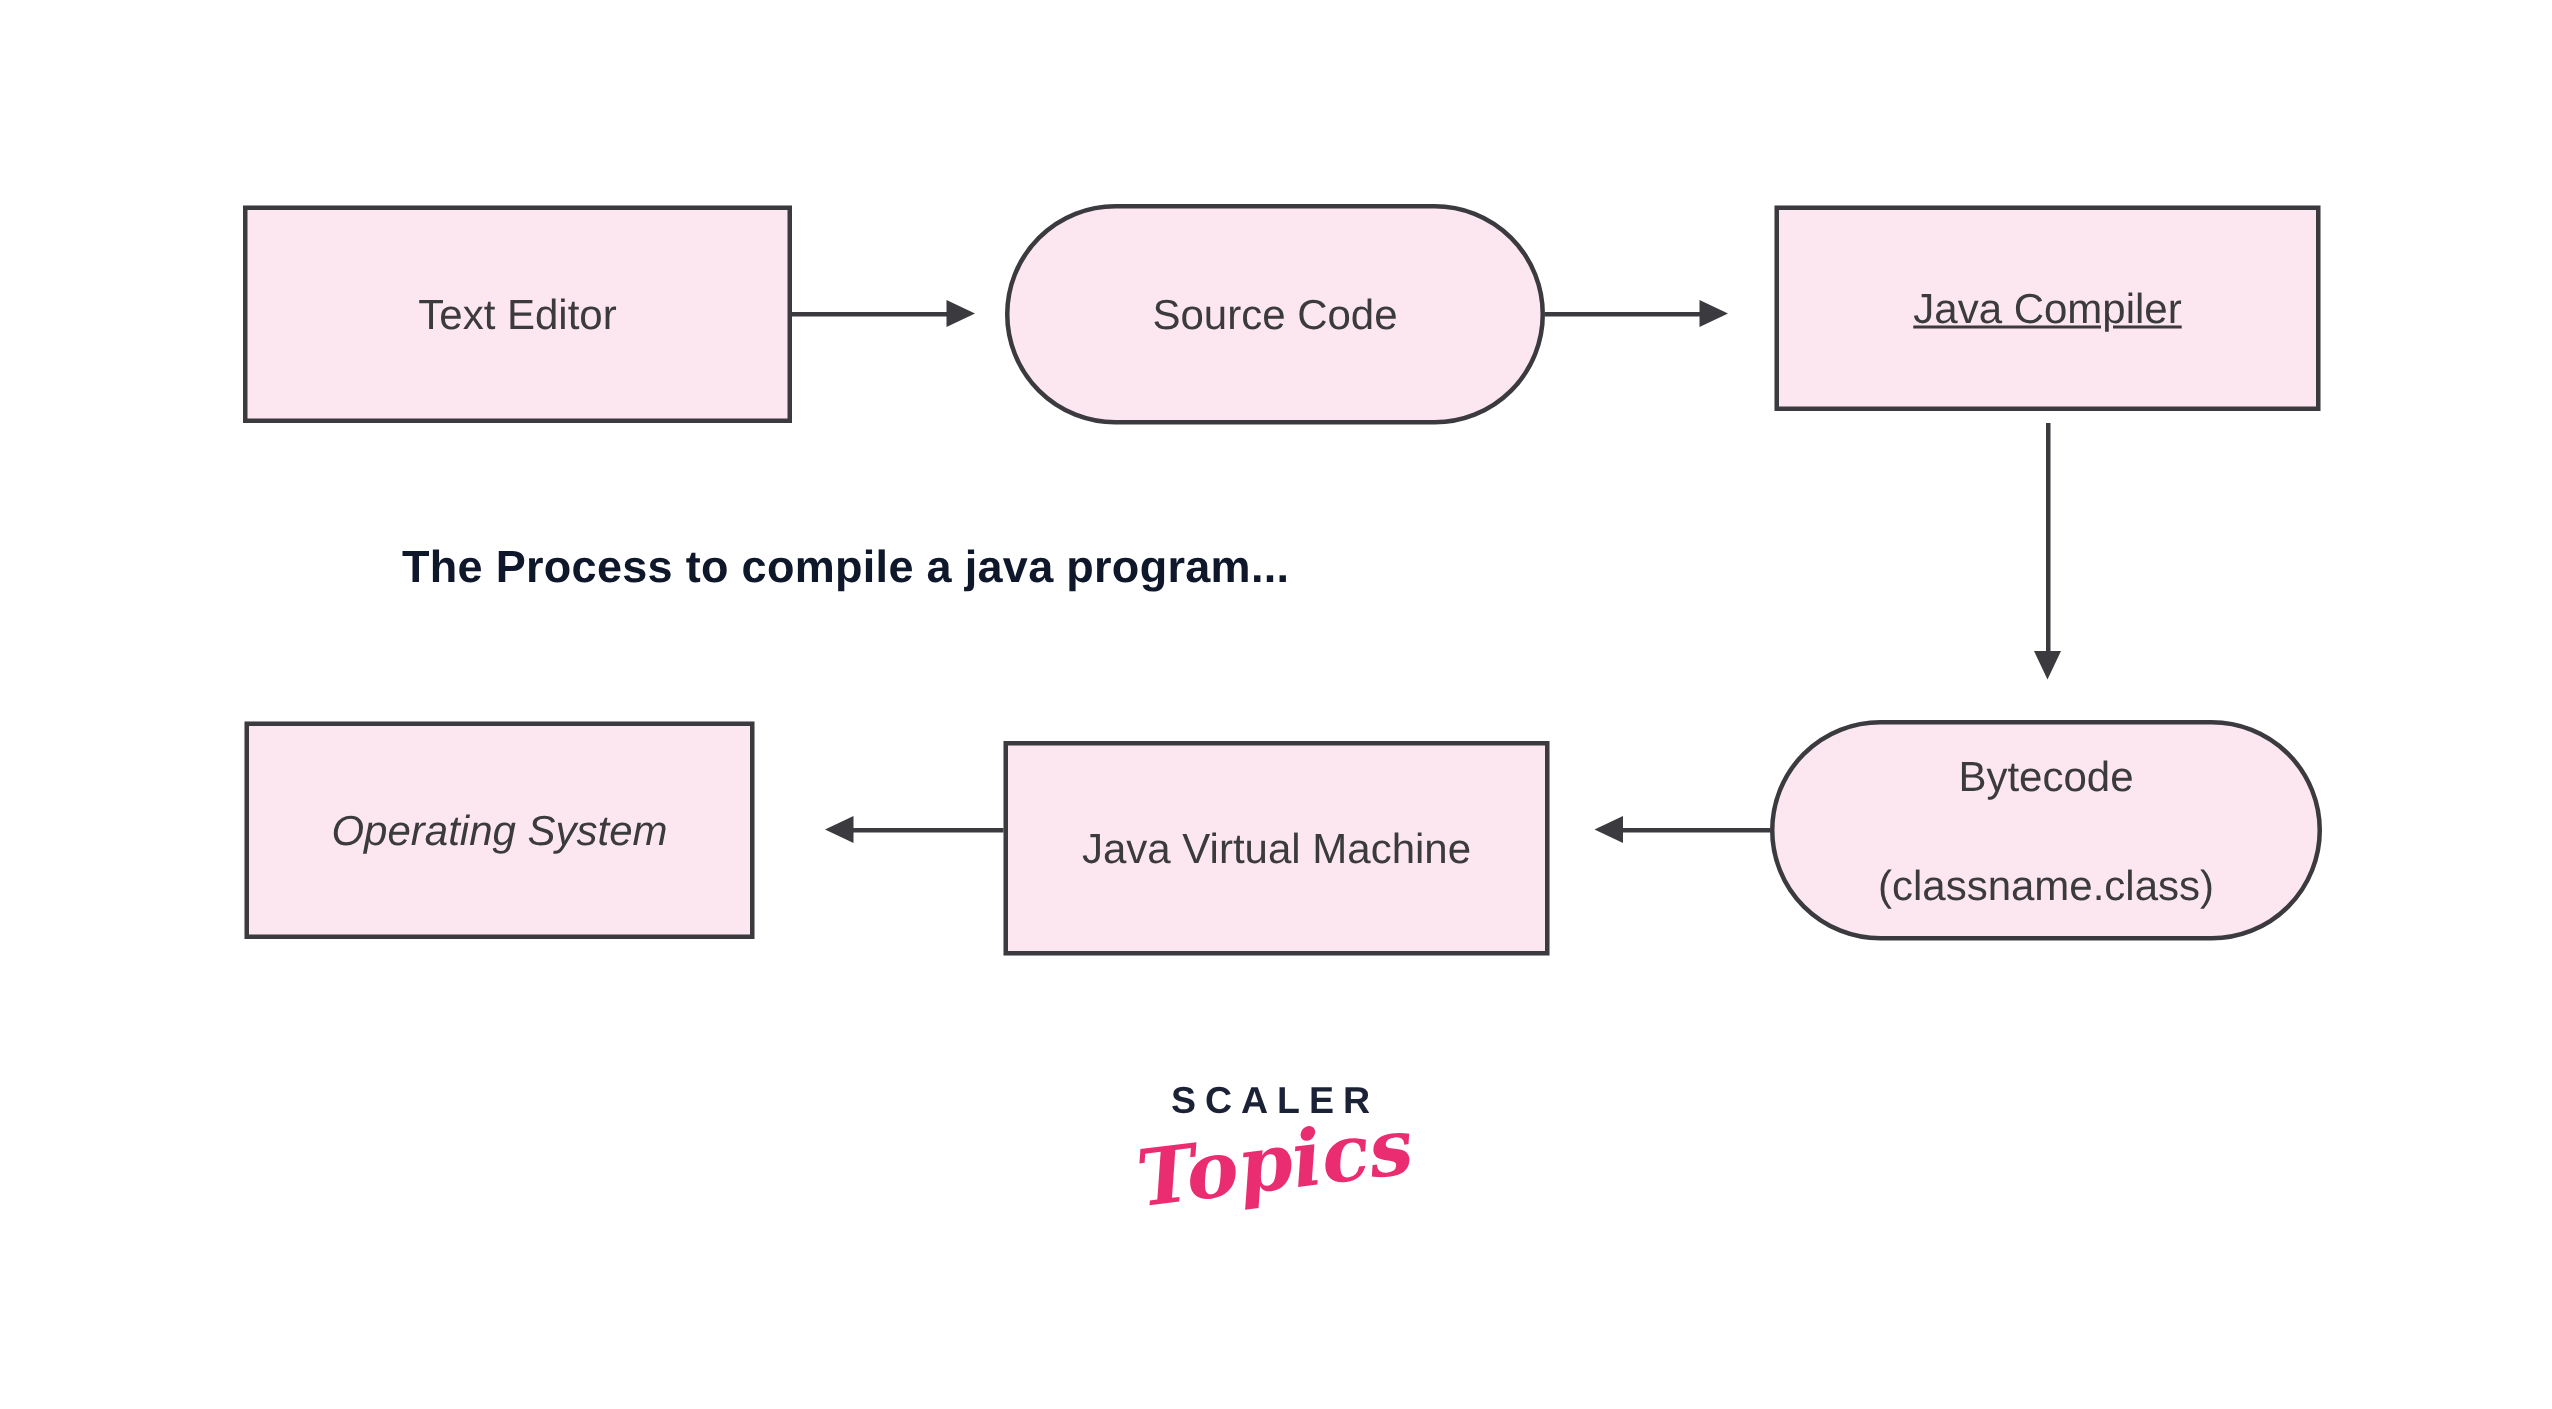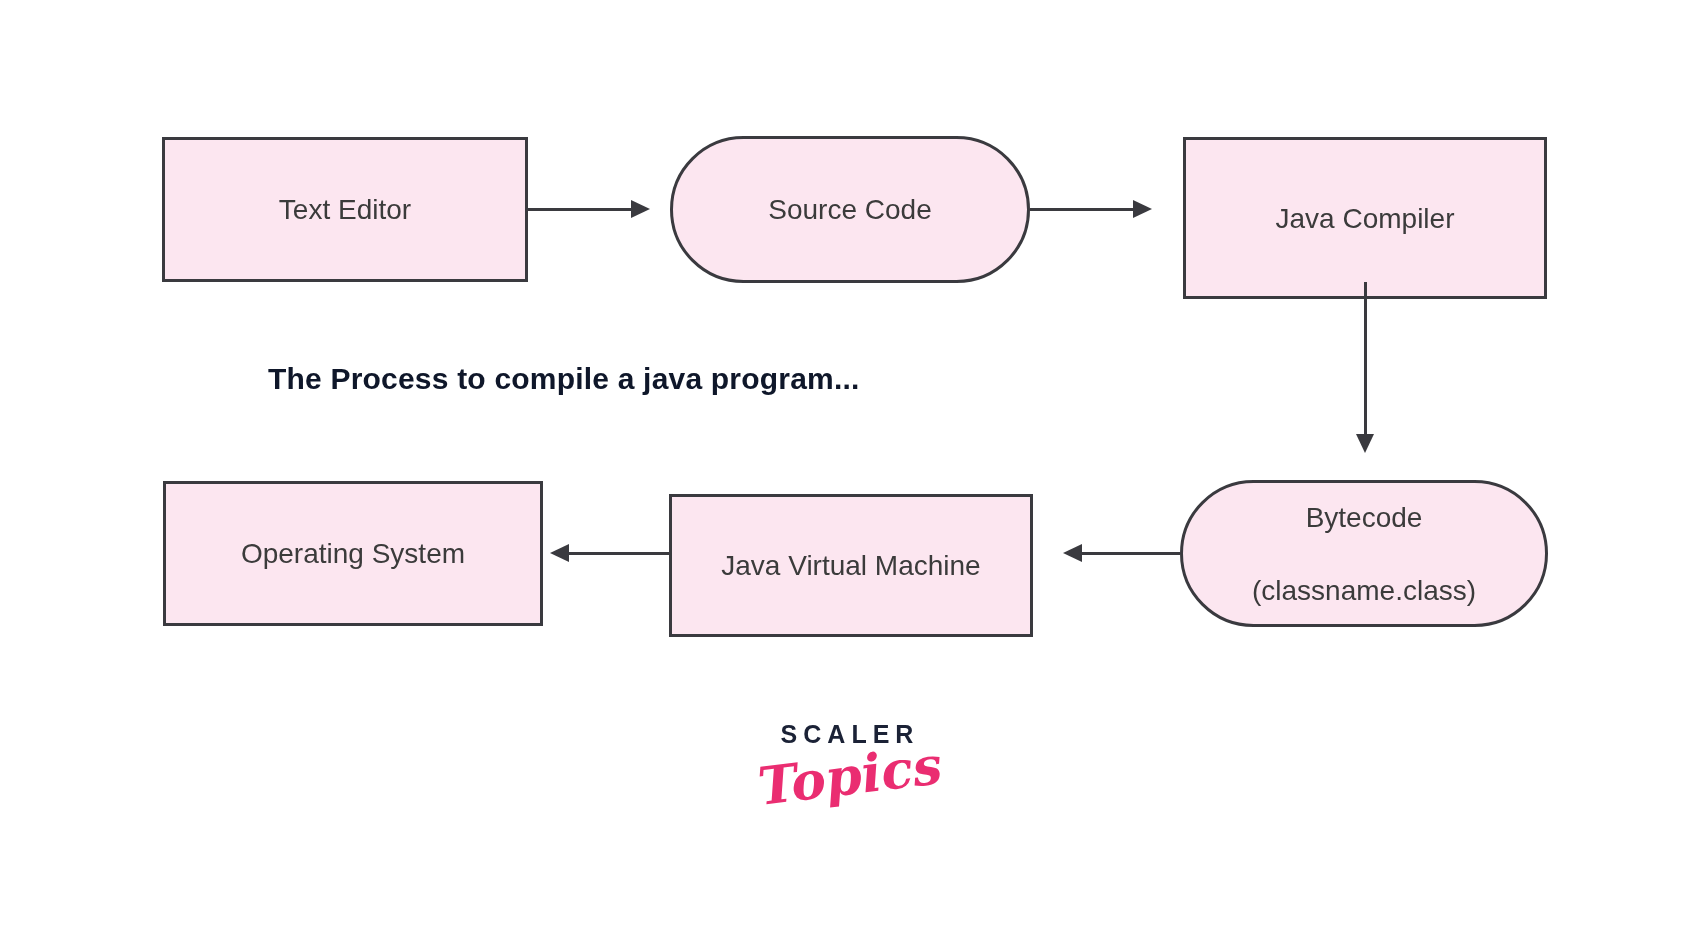--- a/index.html
+++ b/index.html
@@ -61,25 +61,25 @@
 <div class="canvas">
 
   <div class="node" style="left:162px;top:137px;width:366px;height:145px;">
     <span>Text Editor</span>
   </div>
 
   <div class="node pill" style="left:670px;top:136px;width:360px;height:147px;">
     <span>Source Code</span>
   </div>
 
-  <div class="node" style="left:1183px;top:137px;width:364px;height:162px;">
+  <div class="node" style="left:1183px;top:137px;width:364px;height:137px;text-decoration:underline;">
     <span>Java Compiler</span>
   </div>
 
-  <div class="node" style="left:163px;top:481px;width:380px;height:145px;">
+  <div class="node" style="left:163px;top:481px;width:340px;height:145px;font-style:italic;">
     <span>Operating System</span>
   </div>
 
   <div class="node" style="left:669px;top:482px;width:364px;height:143px;margin-top:12px;">
     <span>Java Virtual Machine</span>
   </div>
 
   <div class="node pill" style="left:1180px;top:480px;width:368px;height:147px;">
     <span>Bytecode</span>
     <span>(classname.class)</span>

